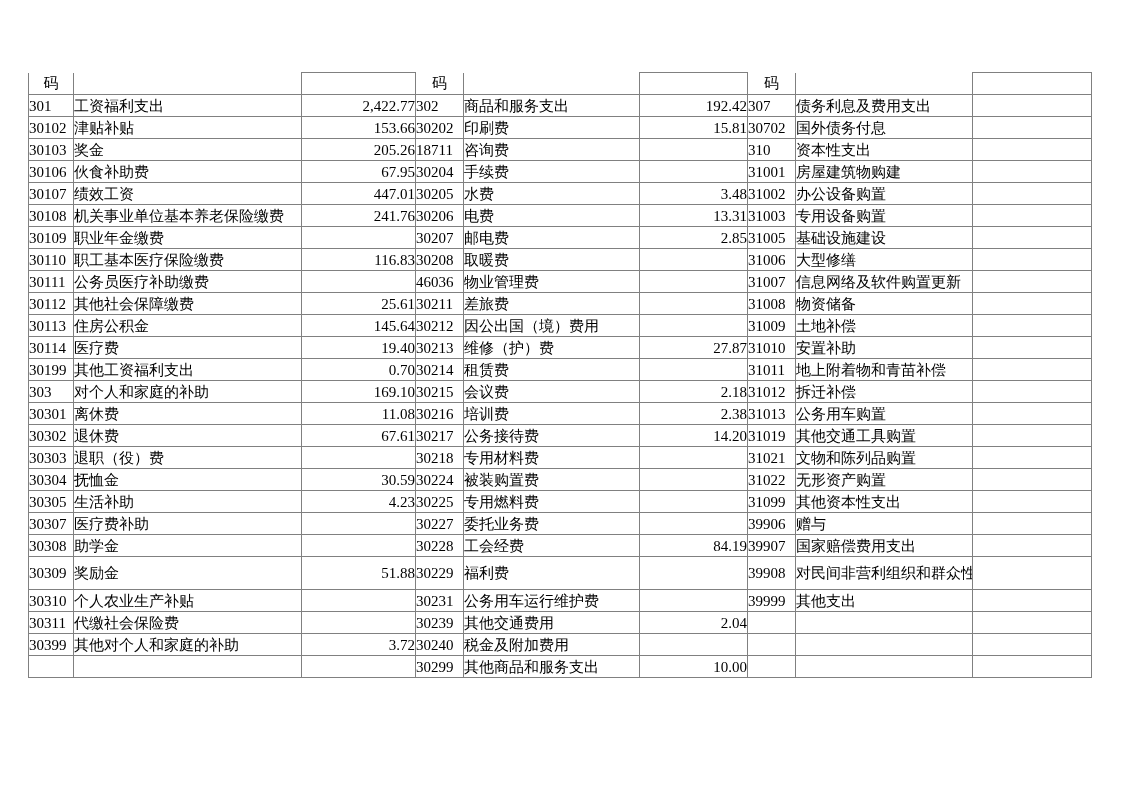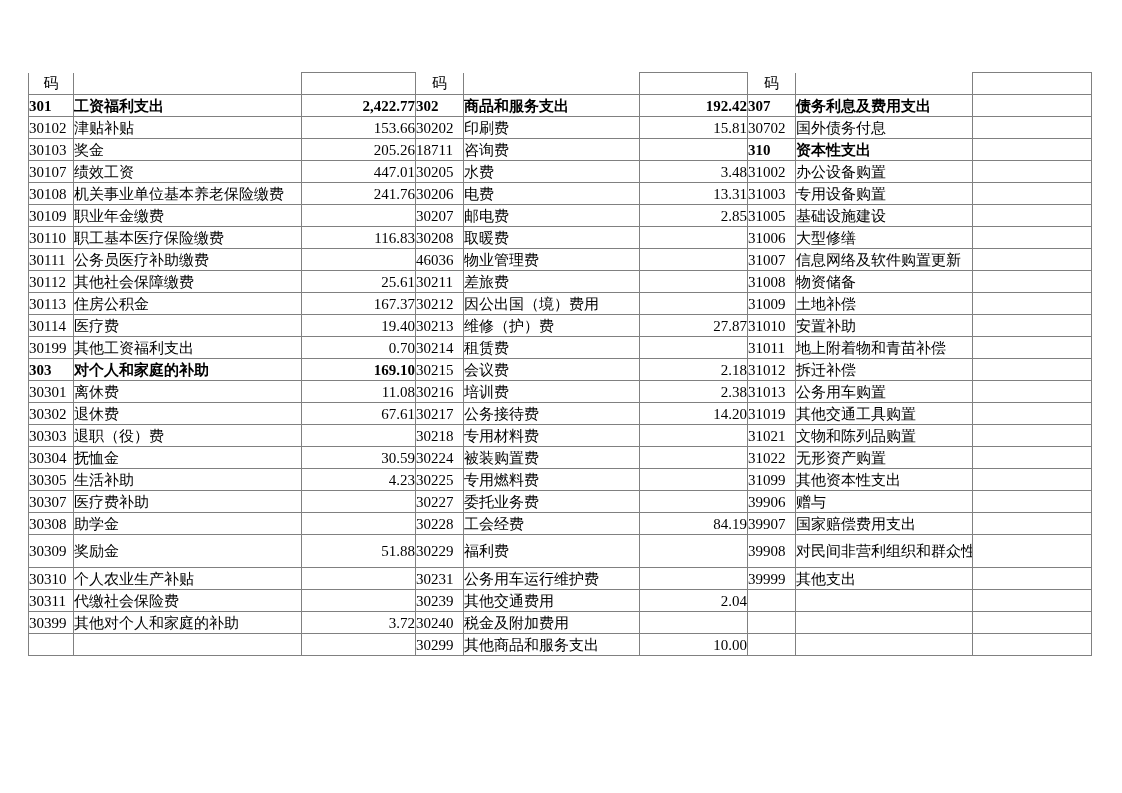--- a/index.html
+++ b/index.html
@@ -38,21 +38,21 @@
     white-space:nowrap;
   }
   
   table.grid thead td{border-top:none;height:21px;}
   table.grid thead td.hdr-amount{border-top:1px solid var(--border);}
   table.grid thead td.code{text-align:center;padding-left:0;}
   td.code{padding-left:2px;}
   td.name{padding-left:5px;white-space:pre-line;}
   td.amount{text-align:right;padding-right:3px;}
   tr.tall td{height:32px;margin-left:13px;}
-  .bold{font-weight:bold;}
+  .bold{font-weight:normal;}
 </style>
 </head>
 <body>
 
 <div class="page">
   <table class="grid">
     <colgroup>
       <col style="width:45px">
         <col style="width:228px">
         <col style="width:114px">
@@ -104,20 +104,31 @@
           <td class="name">奖金</td>
           <td class="amount">205.26</td>
           <td class="code">18711</td>
           <td class="name">咨询费</td>
           <td class="amount"></td>
           <td class="code bold">310</td>
           <td class="name bold">资本性支出</td>
           <td class="amount bold"></td>
         </tr>
         <tr>
+          <td class="code">30106</td>
+          <td class="name">伙食补助费</td>
+          <td class="amount">67.95</td>
+          <td class="code">30204</td>
+          <td class="name">手续费</td>
+          <td class="amount"></td>
+          <td class="code">31001</td>
+          <td class="name">房屋建筑物购建</td>
+          <td class="amount"></td>
+        </tr>
+        <tr>
           <td class="code">30107</td>
           <td class="name">绩效工资</td>
           <td class="amount">447.01</td>
           <td class="code">30205</td>
           <td class="name">水费</td>
           <td class="amount">3.48</td>
           <td class="code">31002</td>
           <td class="name">办公设备购置</td>
           <td class="amount"></td>
         </tr>
@@ -172,21 +183,21 @@
           <td class="code">30211</td>
           <td class="name">差旅费</td>
           <td class="amount"></td>
           <td class="code">31008</td>
           <td class="name">物资储备</td>
           <td class="amount"></td>
         </tr>
         <tr>
           <td class="code">30113</td>
           <td class="name">住房公积金</td>
-          <td class="amount">167.37</td>
+          <td class="amount">145.64</td>
           <td class="code">30212</td>
           <td class="name">因公出国（境）费用</td>
           <td class="amount"></td>
           <td class="code">31009</td>
           <td class="name">土地补偿</td>
           <td class="amount"></td>
         </tr>
         <tr>
           <td class="code">30114</td>
           <td class="name">医疗费</td>

